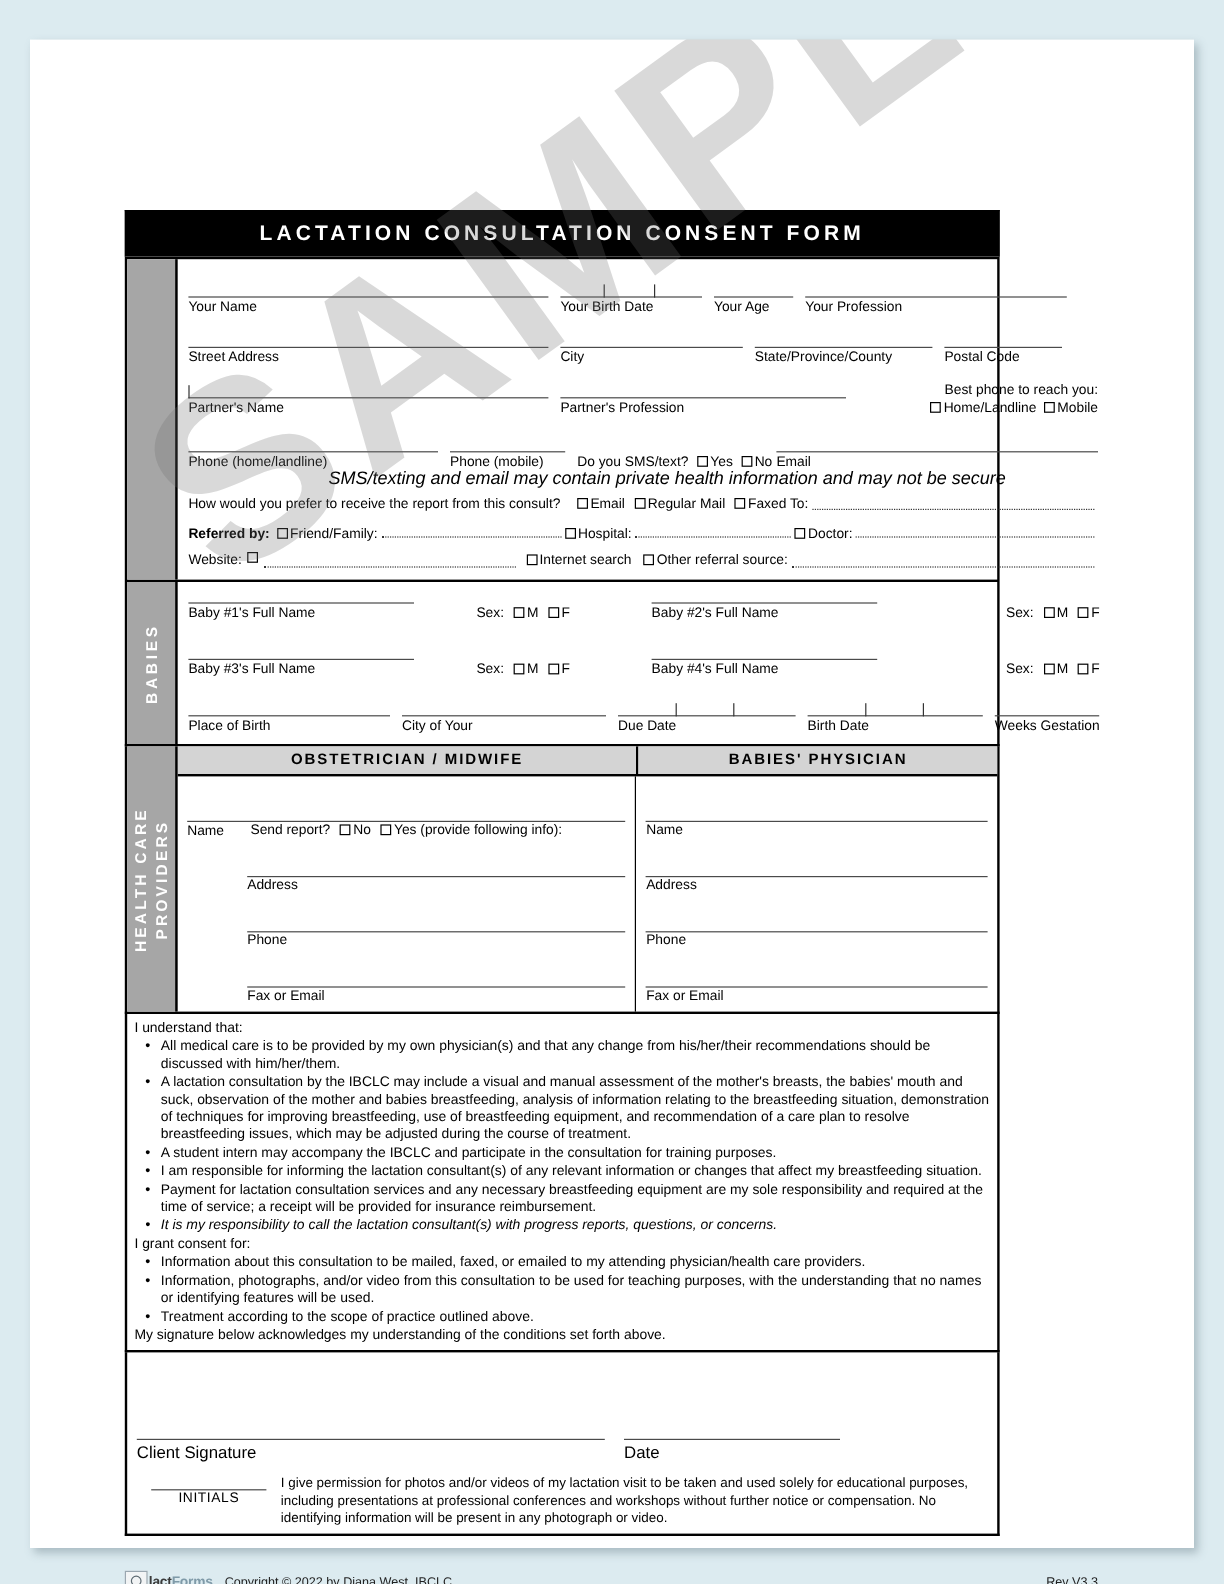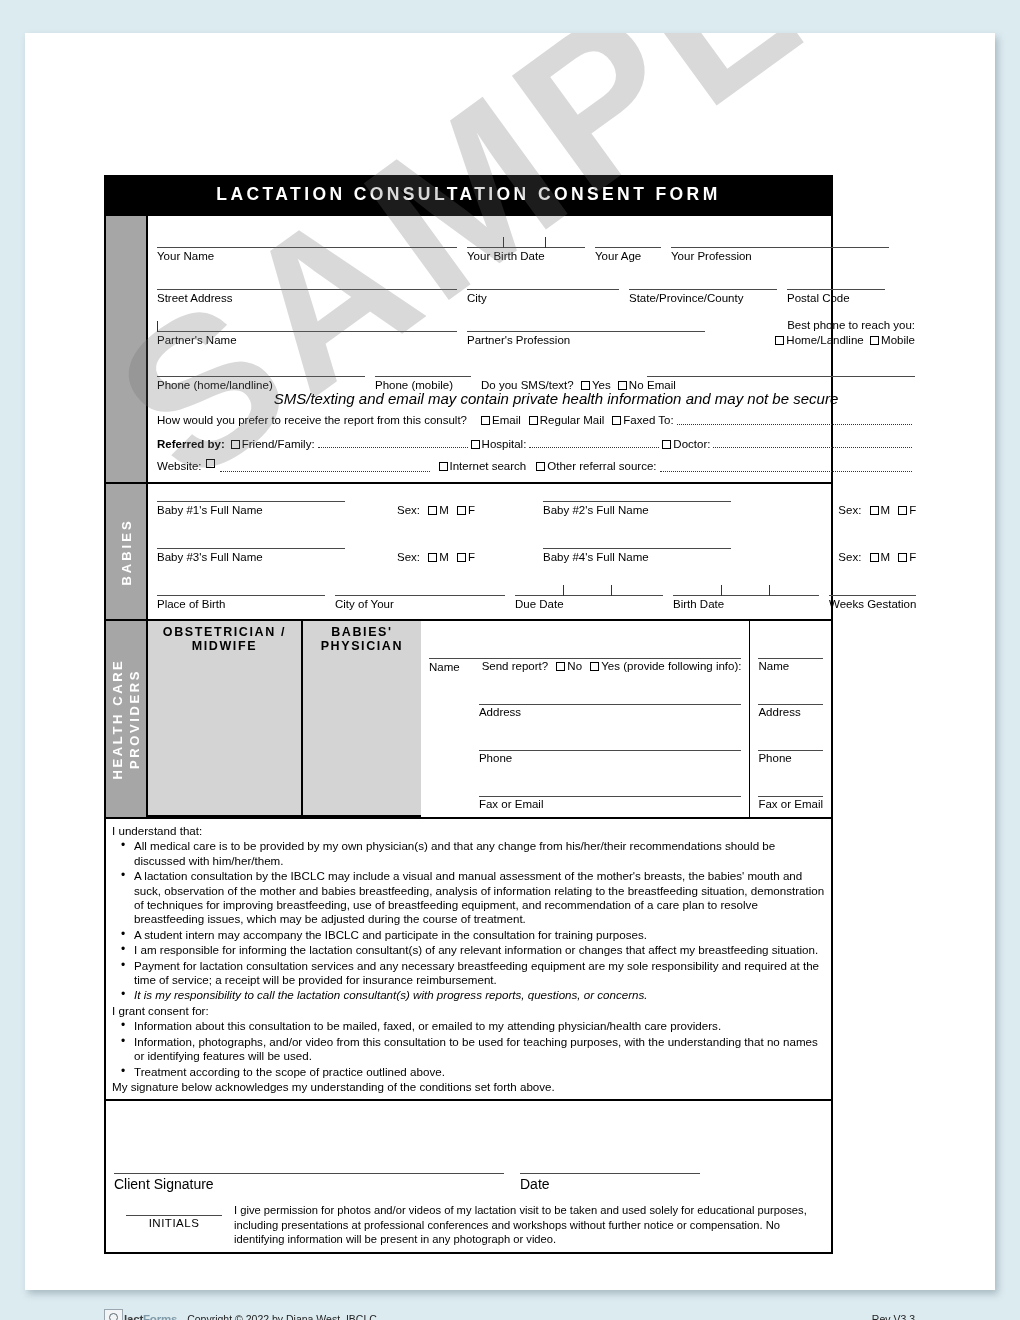--- a/index.html
+++ b/index.html
@@ -162,21 +162,21 @@
   }
 
   
   .hdr-body { padding: 14px 9px 6px 9px; }
 
   
   .babies-body { padding: 0 9px 6px 9px; }
 
   
   .prov-section { display:flex; border:2px solid #000; border-top:none; }
-  .prov-main { flex:1 1 auto; display:flex; }
+  .prov-main { flex:1 1 auto; display:flex; flex-direction:column; }
   .prov-head-row { display:flex; border-bottom:2px solid #000; }
   .prov-head {
     background: #d4d4d4;
     text-align:center;
     font-size: 12.5px;
     font-weight: bold;
     letter-spacing: 1.6px;
     padding: 4px 0 5px 0;
   }
   .prov-head.left { flex: 0 0 56%; border-right:2px solid #000; }

